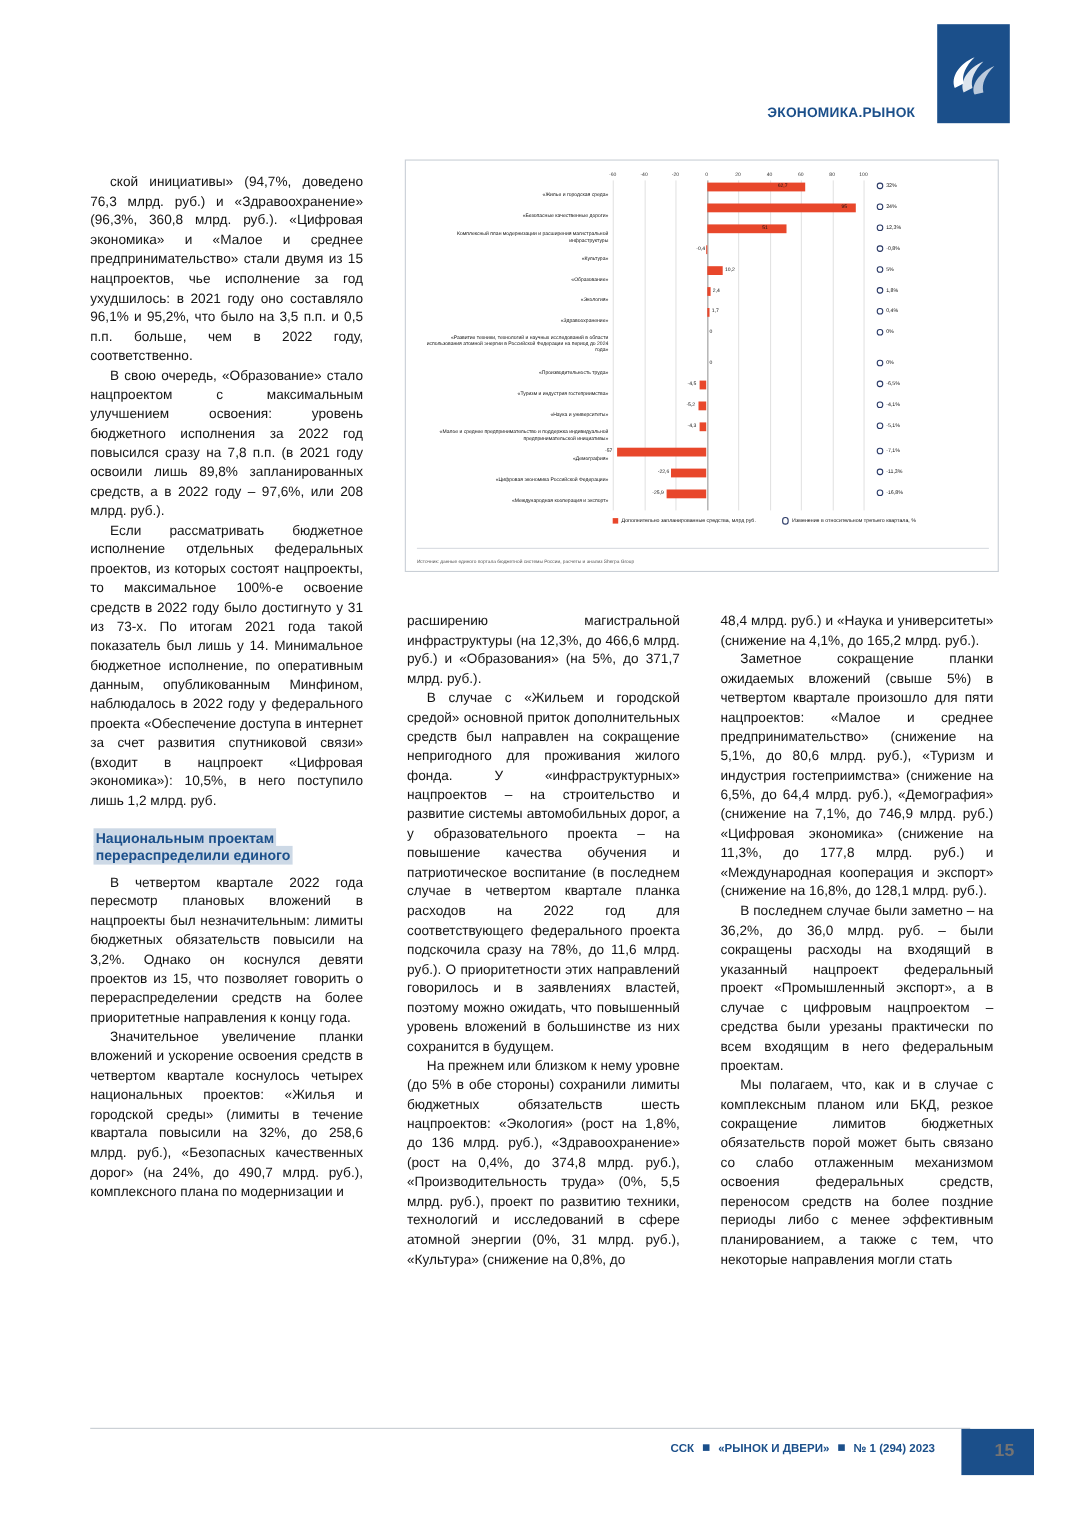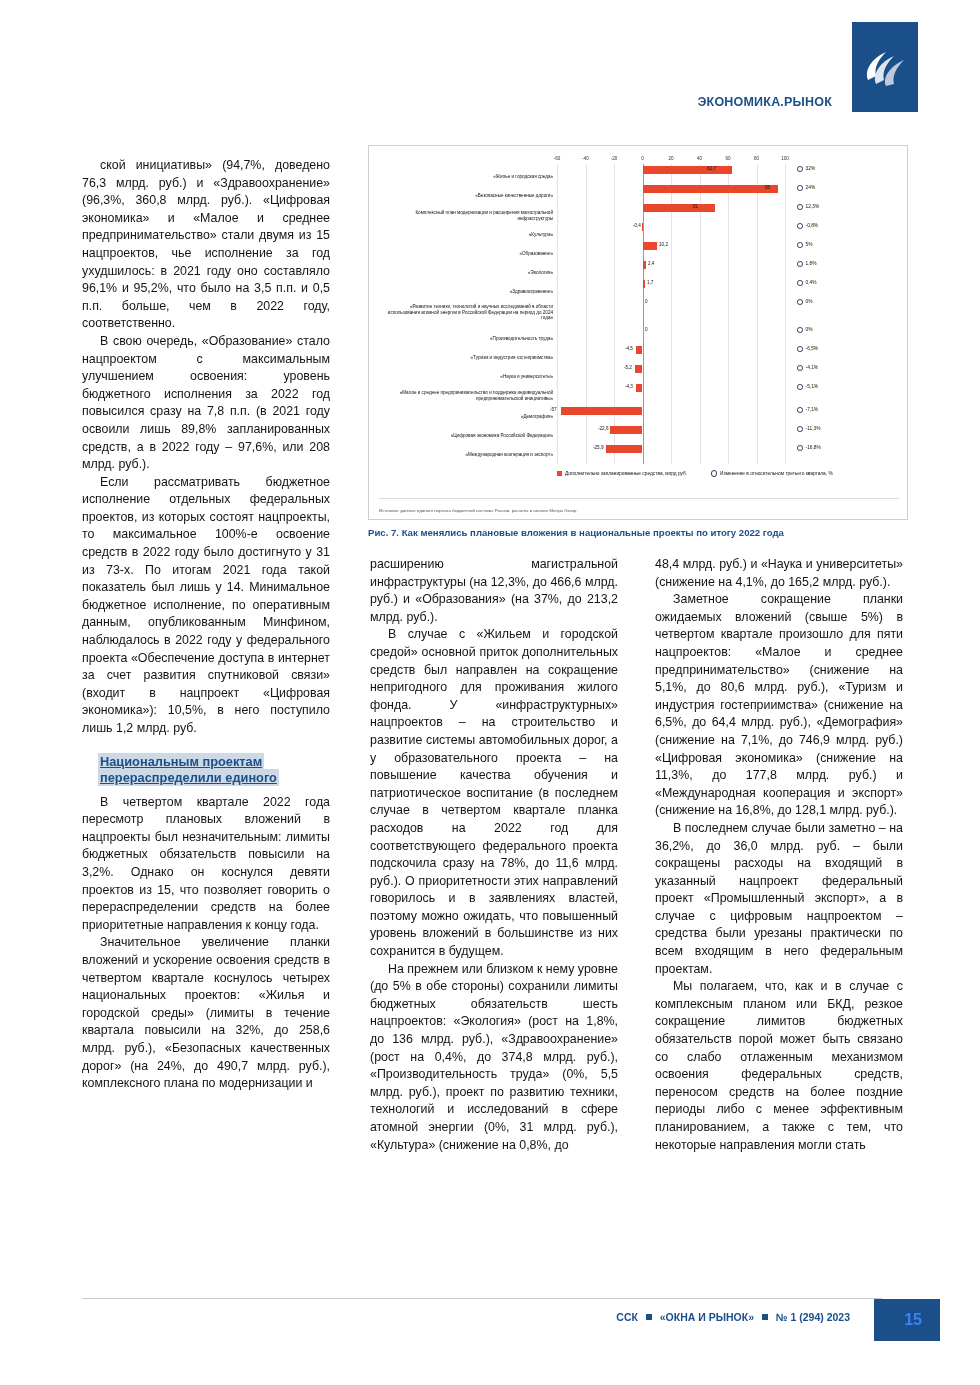--- a/index.html
+++ b/index.html
@@ -40,21 +40,21 @@
   }
   .col p{margin:0 0 0 0;text-indent:18px;}
   .col p.noindent{text-indent:0;}
 
   #col-left{left:82px;top:157px;width:248px;}
   #col-mid{left:370px;top:556px;width:248px;}
   #col-right{left:655px;top:556px;width:248px;}
 
   .subhead{
     font-size:12.8px;font-weight:bold;color:#1b4f8a;line-height:16px;
-    margin:16px 0 8px 16px;text-indent:0;position:relative;text-decoration:underline;
+    margin:16px 0 8px 3px;text-indent:0;position:relative;
   }
   .subhead .hl{
     background:#cdd9e6;padding:1px 2px;
   }
 
   
   .figure{
     position:absolute;left:368px;top:145px;width:540px;height:375px;
     border:1px solid #c9cfd6;
     background:#ffffff;
@@ -127,21 +127,21 @@
   }
   .footer-text{
     position:absolute;right:130px;bottom:62px;
     font-size:10.5px;font-weight:bold;color:#1b4f8a;white-space:nowrap;
   }
   .footer-text .sq{display:inline-block;width:6px;height:6px;background:#1b4f8a;margin:0 5px;vertical-align:1px;}
   .page-num-box{
     position:absolute;right:40px;bottom:44px;width:66px;height:42px;background:#1b4f8a;
   }
   .page-num{
-    position:absolute;right:58px;bottom:56px;color:#3b82f6;font-size:16px;font-weight:bold;
+    position:absolute;right:58px;bottom:56px;color:#737373;font-size:16px;font-weight:bold;
   }
 </style>
 </head>
 <body>
 
 <div class="page">
 
   <div class="header-band">
     <div class="logo-box">
       <svg class="logo-mark" viewBox="0 0 50 54">
@@ -274,41 +274,40 @@
         <div class="legend">
           <span class="sq"></span><span>Дополнительно запланированные средства, млрд руб.</span>
           <span class="ci"></span><span>Изменение в относительном третьего квартала, %</span>
         </div>
       </div>
 
       <div class="fig-rule"></div>
       <div class="src">Источник: данные единого портала бюджетной системы России, расчеты и анализ Sherpa Group</div>
     </div>
   </div>
-  <div class="fig-cap">Рис. 7. Как менялись плановые вложения в национальные проекты по итогу 2022 года</div>
 
   <div class="col" id="col-mid">
-    <p class="noindent">расширению магистральной инфраструктуры (на 12,3%, до 466,6 млрд. руб.) и «Образования» (на 37%, до 213,2 млрд. руб.).</p>
+    <p class="noindent">расширению магистральной инфраструктуры (на 12,3%, до 466,6 млрд. руб.) и «Образования» (на 5%, до 371,7 млрд. руб.).</p>
     <p>В случае с «Жильем и городской средой» основной приток дополнительных средств был направлен на сокращение непригодного для проживания жилого фонда. У «инфраструктурных» нацпроектов – на строительство и развитие системы автомобильных дорог, а у образовательного проекта – на повышение качества обучения и патриотическое воспитание (в последнем случае в четвертом квартале планка расходов на 2022 год для соответствующего федерального проекта подскочила сразу на 78%, до 11,6 млрд. руб.). О приоритетности этих направлений говорилось и в заявлениях властей, поэтому можно ожидать, что повышенный уровень вложений в большинстве из них сохранится в будущем.</p>
     <p>На прежнем или близком к нему уровне (до 5% в обе стороны) сохранили лимиты бюджетных обязательств шесть нацпроектов: «Экология» (рост на 1,8%, до 136 млрд. руб.), «Здравоохранение» (рост на 0,4%, до 374,8 млрд. руб.), «Производительность труда» (0%, 5,5 млрд. руб.), проект по развитию техники, технологий и исследований в сфере атомной энергии (0%, 31 млрд. руб.), «Культура» (снижение на 0,8%, до</p>
   </div>
 
   <div class="col" id="col-right">
     <p class="noindent">48,4 млрд. руб.) и «Наука и университеты» (снижение на 4,1%, до 165,2 млрд. руб.).</p>
     <p>Заметное сокращение планки ожидаемых вложений (свыше 5%) в четвертом квартале произошло для пяти нацпроектов: «Малое и среднее предпринимательство» (снижение на 5,1%, до 80,6 млрд. руб.), «Туризм и индустрия гостеприимства» (снижение на 6,5%, до 64,4 млрд. руб.), «Демография» (снижение на 7,1%, до 746,9 млрд. руб.) «Цифровая экономика» (снижение на 11,3%, до 177,8 млрд. руб.) и «Международная кооперация и экспорт» (снижение на 16,8%, до 128,1 млрд. руб.).</p>
     <p>В последнем случае были заметно – на 36,2%, до 36,0 млрд. руб. – были сокращены расходы на входящий в указанный нацпроект федеральный проект «Промышленный экспорт», а в случае с цифровым нацпроектом – средства были урезаны практически по всем входящим в него федеральным проектам.</p>
     <p>Мы полагаем, что, как и в случае с комплексным планом или БКД, резкое сокращение лимитов бюджетных обязательств порой может быть связано со слабо отлаженным механизмом освоения федеральных средств, переносом средств на более поздние периоды либо с менее эффективным планированием, а также с тем, что некоторые направления могли стать</p>
   </div>
 
   <div class="footer">
     <div class="footer-rule"></div>
     <div class="footer-text">
       <span>ССК</span>
       <span class="sq"></span>
-      <span>«ОКНА И РЫНОК»</span>
+      <span>«РЫНОК И ДВЕРИ»</span>
       <span class="sq"></span>
       <span>№ 1 (294) 2023</span>
     </div>
     <div class="page-num-box"></div>
     <div class="page-num">15</div>
   </div>
 
 </div>
 
 </body></html>

